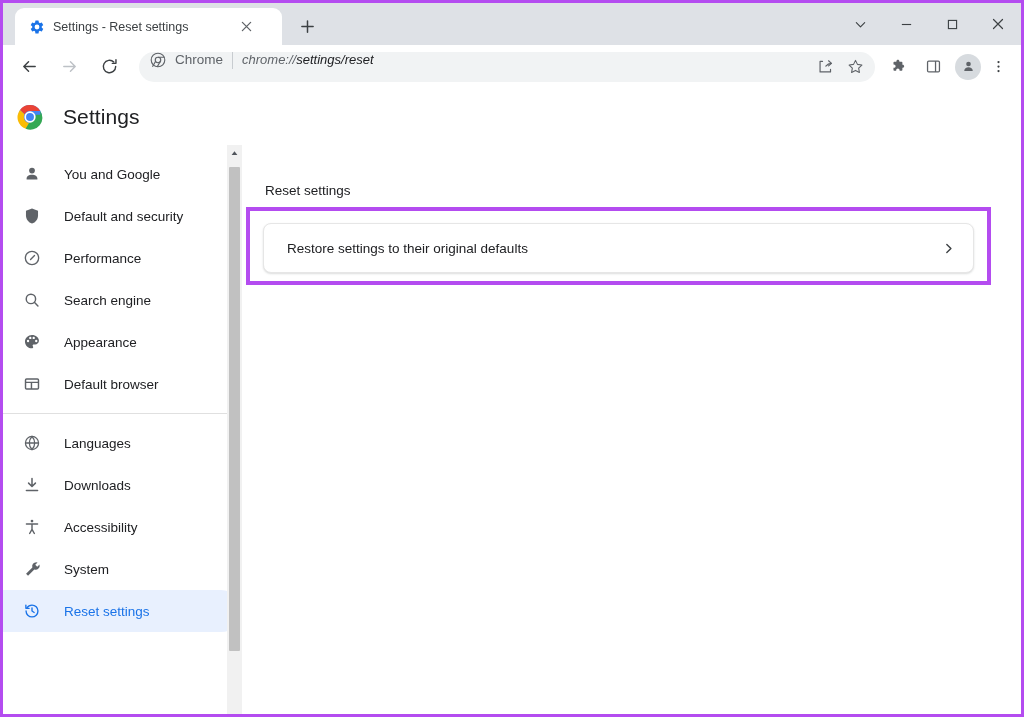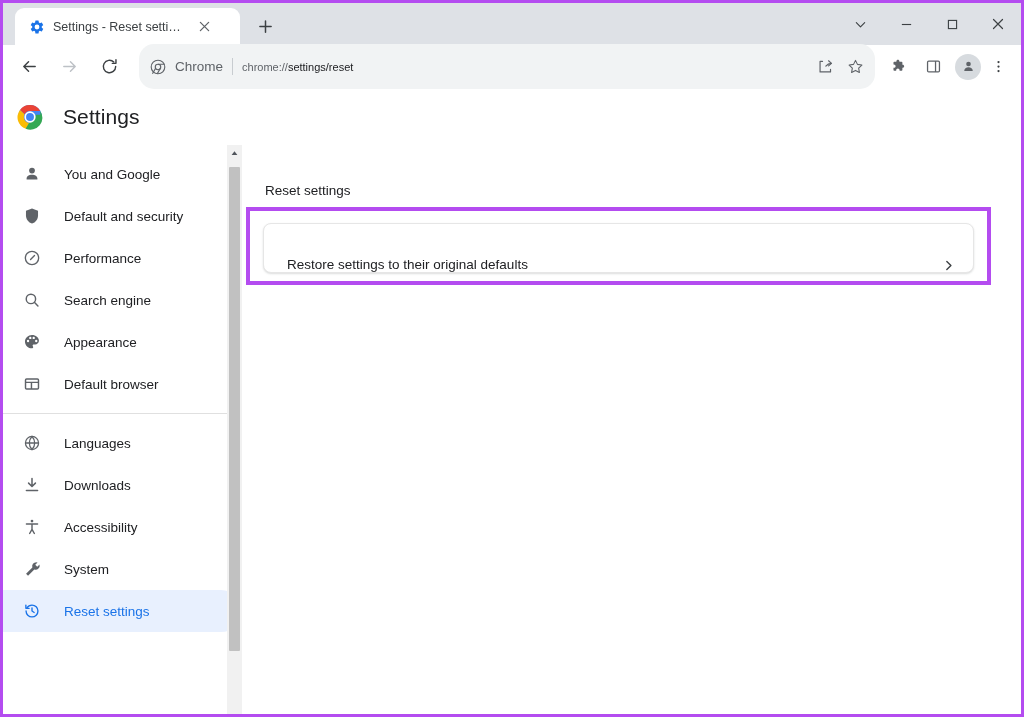--- a/index.html
+++ b/index.html
@@ -23,21 +23,21 @@
   #tabstrip {
     position: relative;
     height: 42px;
     background: #dee1e6;
     display: flex;
     align-items: flex-end;
   }
   .tab {
     position: relative;
     margin-left: 12px;
-    width: 225px; height: 37px;
+    width: 267px; height: 37px;
     background: #ffffff;
     border-radius: 9px 9px 0 0;
     display: flex;
     align-items: center;
     padding: 0 26px 0 14px;
     gap: 8px;
   }
   .tab-favicon { width: 16px; height: 16px; flex: 0 0 16px; display: block; }
   .tab-title {
     flex: 1 1 auto;
@@ -92,39 +92,39 @@
     margin: 0 3px;
     display: flex; align-items: center; justify-content: center;
     border-radius: 50%;
     color: #3c4043;
   }
   .nav-btn.disabled { color: #bdc1c6; }
   .nav-btn svg { display: block; }
 
   #omnibox {
     flex: 1 1 auto;
-    height: 45px;
+    height: 30px;
     margin: 0 6px 0 10px;
     background: #f1f3f4;
     border-radius: 15px;
     display: flex;
-    align-items: center;
     padding: 0 6px 0 11px;
     gap: 9px;
     position: relative;
   }
   #omnibox .chrome-mark { width: 16px; height: 16px; display:block; flex:0 0 16px; }
   .omni-label { font-size: 13.5px; color: #5f6368; white-space: nowrap; }
   .omni-sep { width: 1px; height: 17px; background: #c8ccd0; }
   .omni-url {
-    font-size: 11px;
+    font-size: 13px;
     color: #5f6368;
     white-space: nowrap;
     flex: 1 1 auto;
     overflow: hidden;
+    font-style: italic;
   }
   .omni-url b { color: #202124; font-weight: 400; }
   .omni-actions { display: flex; align-items: center; gap: 2px; margin-left: auto; }
   .omni-icon {
     width: 28px; height: 28px;
     display: flex; align-items: center; justify-content: center;
     border-radius: 50%;
     color: #5f6368;
   }
   .omni-icon svg { display: block; }
@@ -273,21 +273,21 @@
   }
   #reset-card {
     position: absolute;
     left: 20px; top: 78px;
     width: 711px; height: 50px;
     background: #ffffff;
     border: 1px solid #e6e6e6;
     border-radius: 8px;
     box-shadow: 0 1px 2px rgba(60,64,67,.18);
     display: flex;
-    align-items: flex-end;
+    align-items: center;
     padding: 0 18px 0 23px;
   }
   #reset-card .rc-label { font-size: 13.5px; color: #202124; }
   #reset-card .rc-arrow { margin-left: auto; color: #3c4043; display: flex; }
   #reset-card .rc-arrow svg { display: block; }
 </style>
 </head>
 <body>
 
 <div id="window">

